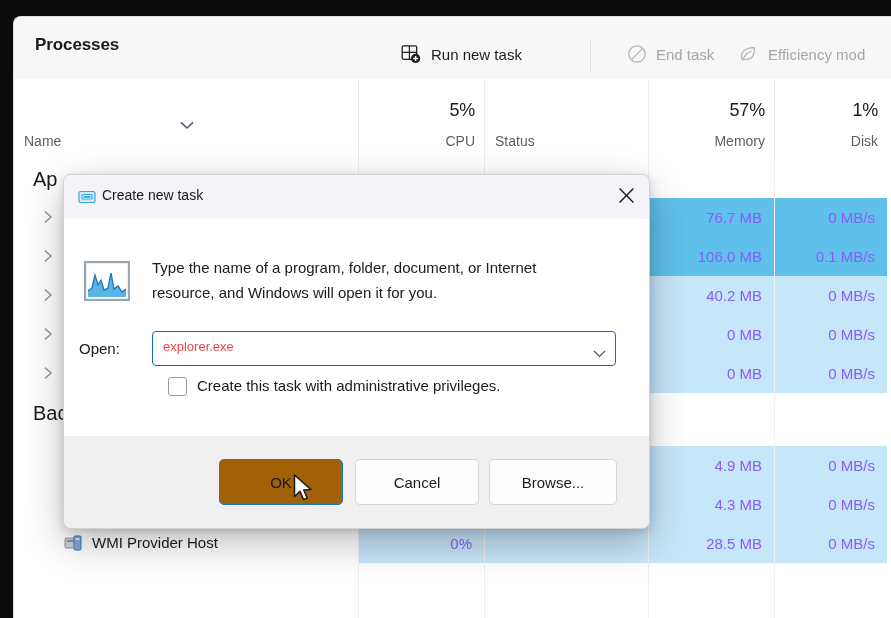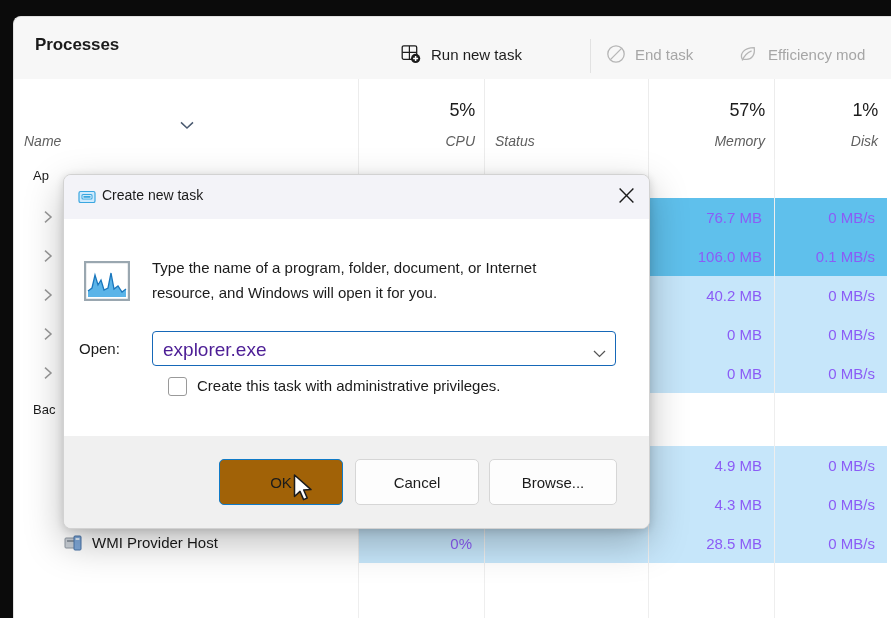--- a/index.html
+++ b/index.html
@@ -23,46 +23,46 @@
     background:#f7f7f7;border-bottom:1px solid #e6e6e6;
   }
   .tm-title{
     position:absolute;left:21px;top:18px;
     font-size:17px;font-weight:600;color:#1b1b1b;letter-spacing:-.1px;
   }
   .tb-btn{position:absolute;top:24px;display:flex;align-items:center;gap:9px;height:26px;}
   .tb-btn .lbl{font-size:15px;color:#1d1d1d;white-space:nowrap;}
   .tb-btn.disabled .lbl{color:#a6a6a6;}
   #btn-run-new-task{left:387px;}
-  #btn-end-task{left:592px;}
+  #btn-end-task{left:613px;}
   #btn-efficiency{left:724px;}
   .tb-sep{position:absolute;left:576px;top:22px;width:1px;height:34px;background:#e2e2e2;}
 
   .ico{display:inline-block;line-height:0;}
 
   
   .tm-colhead{
     position:absolute;left:0;top:62px;width:886px;height:80px;background:#ffffff;
     border-bottom:1px solid #ededed;
   }
   .colsep{position:absolute;top:62px;width:1px;height:80px;background:#ececec;}
   .col{position:absolute;top:62px;height:80px;}
   .col .pct{
     position:absolute;right:9px;top:21px;font-size:18px;color:#1b1b1b;font-weight:400;letter-spacing:-.2px;
   }
   .col .cname{
-    position:absolute;right:9px;bottom:10px;font-size:14px;color:#5f5f5f;font-style:italic;
+    position:absolute;right:9px;bottom:10px;font-size:14px;color:#5f5f5f;
   }
   .col .cname.left{right:auto;left:10px;}
   .sort-chev{position:absolute;left:166px;top:99px;width:14px;height:9px;}
 
   
   .tm-rows{position:absolute;left:0;top:142px;width:886px;height:470px;background:#ffffff;overflow:hidden;}
   .grp-head{position:absolute;left:0;width:886px;height:39px;background:#ffffff;}
-  .grp-head .gl{position:absolute;left:19px;top:9px;font-size:13px;color:#1b1b1b;}
+  .grp-head .gl{position:absolute;left:19px;top:9px;font-size:20px;color:#1b1b1b;}
   .prow{position:absolute;left:0;width:886px;height:39px;}
   .cellbg{position:absolute;top:0;height:39px;}
   .pchev{position:absolute;left:29px;top:12px;width:10px;height:14px;}
   .picon{position:absolute;left:50px;top:9px;width:20px;height:20px;}
   .pname{position:absolute;left:78px;top:10px;font-size:15px;color:#1b1b1b;white-space:nowrap;}
   .pval{position:absolute;top:11px;font-size:15px;color:#8b5cf6;text-align:right;}
 
   
   .dlg{
     position:absolute;left:63px;top:174px;width:585px;height:353px;
@@ -80,21 +80,21 @@
     position:absolute;right:0;top:0;width:46px;height:44px;display:flex;align-items:center;justify-content:center;
   }
   .dlg-body{position:absolute;left:0;top:44px;width:660px;height:217px;background:#ffffff;}
   .dlg-icon-big{position:absolute;left:20px;top:42px;width:46px;height:40px;}
   .dlg-text{position:absolute;left:88px;top:36px;width:430px;font-size:15px;color:#1b1b1b;line-height:25px;}
   .open-label{position:absolute;left:15px;top:121px;font-size:15px;color:#1b1b1b;}
   .combo{
     position:absolute;left:88px;top:112px;width:462px;height:33px;
     background:#ffffff;border:1px solid #1668b8;border-radius:4px;
   }
-  .combo .val{position:absolute;left:10px;top:7px;font-size:19px;color:#4c1d95;}
+  .combo .val{position:absolute;left:10px;top:7px;font-size:13px;color:#ef4444;}
   .combo .cv{position:absolute;right:9px;top:12px;width:13px;height:8px;}
   .cbx-row{position:absolute;left:104px;top:158px;display:flex;gap:10px;}
   .cbx{width:17px;height:17px;border:1px solid #9a9a9a;border-radius:3px;background:#fff;}
   .cbx-row .lbl{font-size:15px;color:#1b1b1b;}
   .dlg-foot{position:absolute;left:0;bottom:0;width:585px;height:92px;background:#f0f0f0;}
   .dbtn{
     position:absolute;top:23px;height:44px;border-radius:5px;
     display:flex;align-items:center;justify-content:center;
     font-size:15px;color:#1b1b1b;background:#fdfdfd;border:1px solid #d6d6d6;
   }

